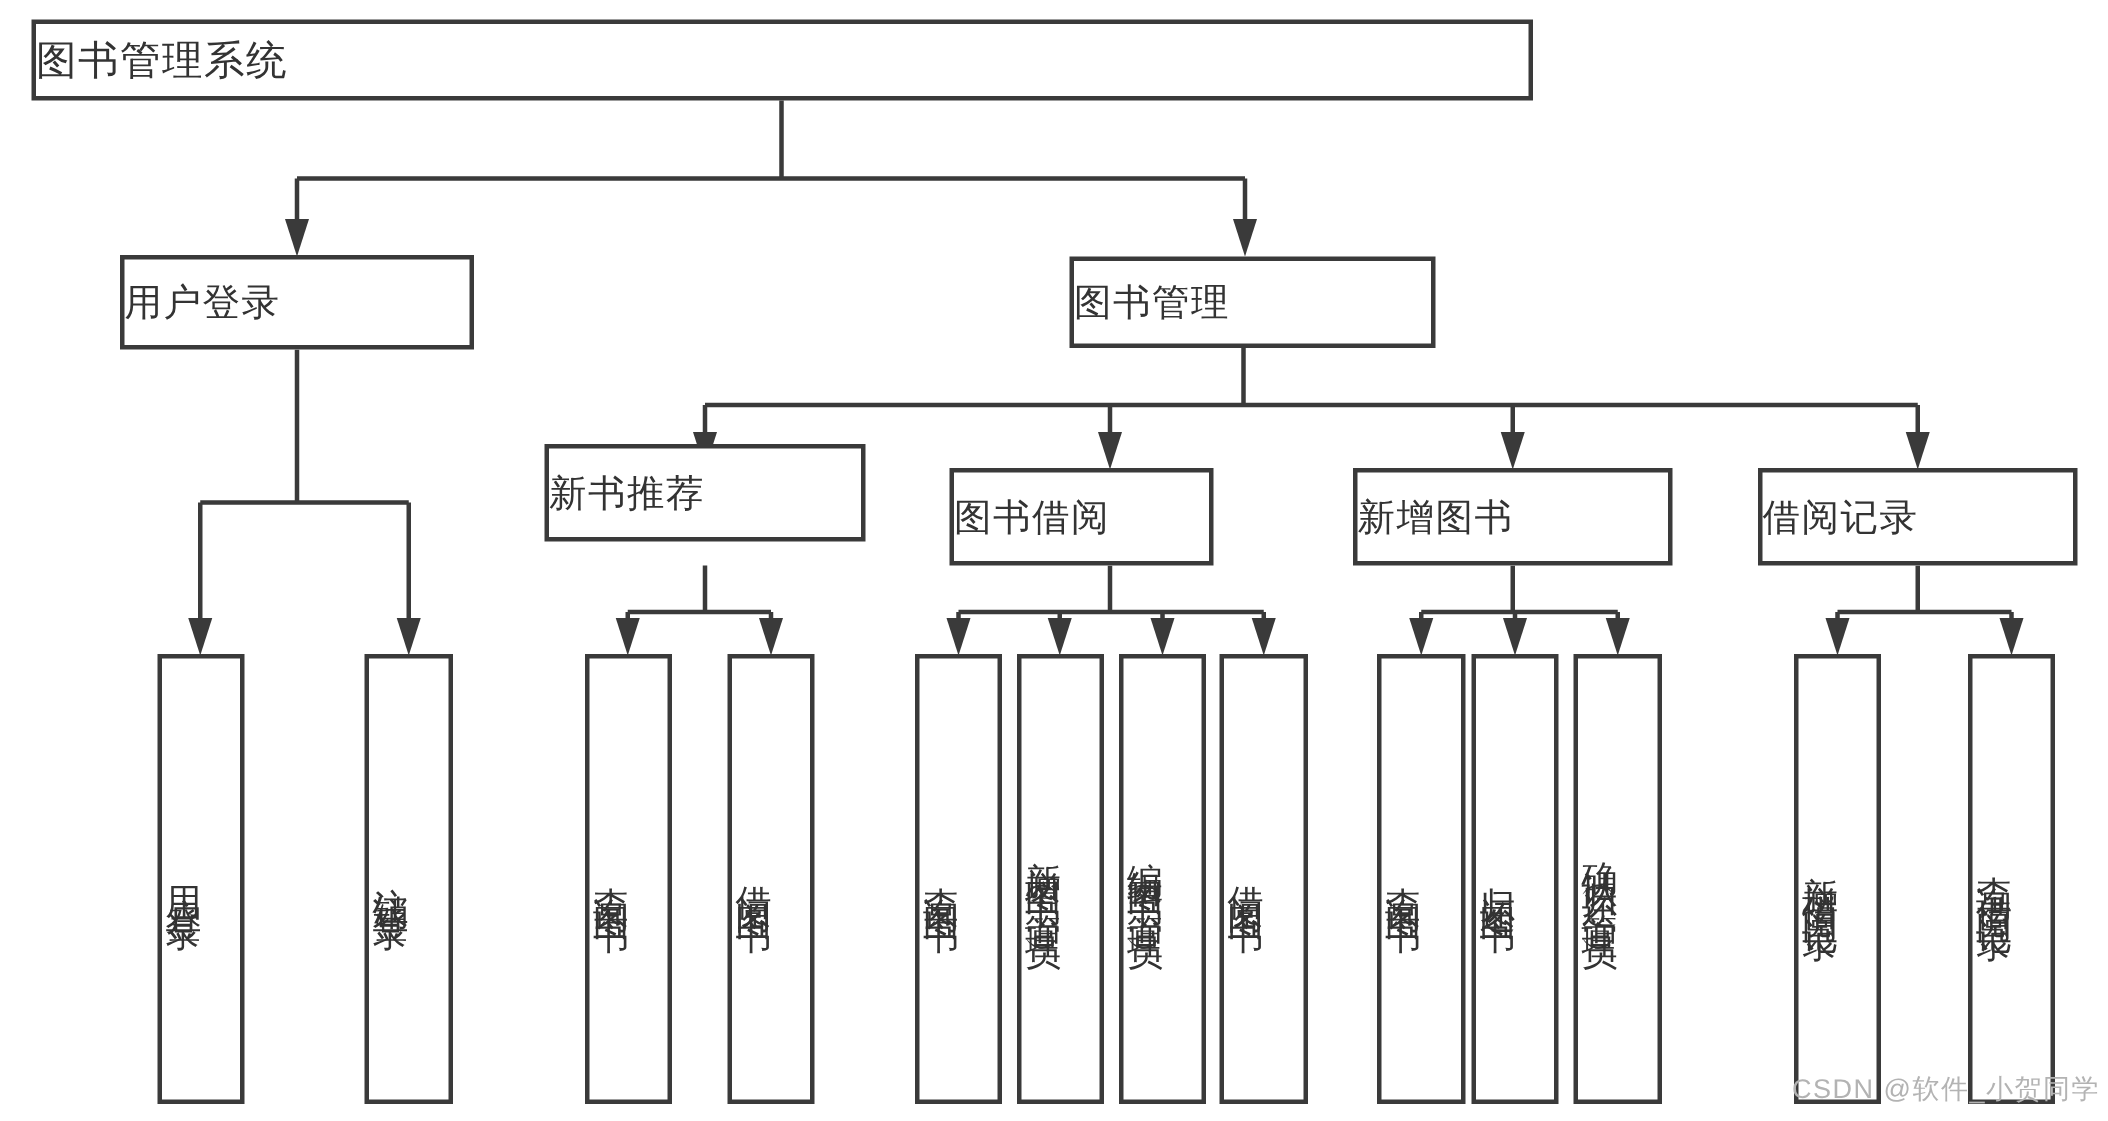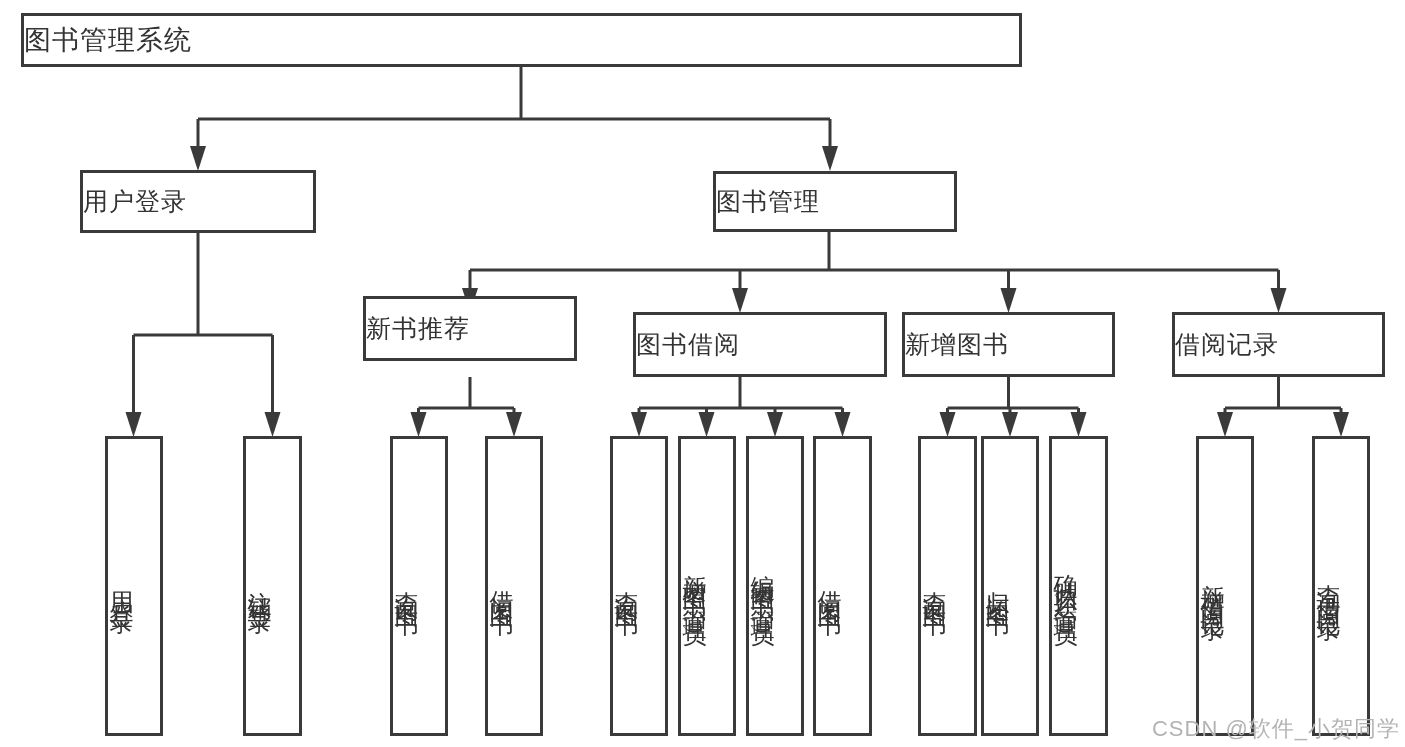--- a/index.html
+++ b/index.html
@@ -26,21 +26,21 @@
     writing-mode:vertical-rl;
     text-orientation:mixed;
     font-size:24px;
     letter-spacing:7px;
     line-height:1.1;
     white-space:nowrap;
   }
   #watermark {
     position:absolute;
     top:714px; right:5px;
-    font-size:22px;
+    font-size:18px;
     letter-spacing:1px;
     color:#b3b3b3;
     z-index:5;
   }
 </style>
 </head>
 <body>
 
 <div id="stage">
 
@@ -83,21 +83,21 @@
   <div class="box lvl-h" style="left:80px;top:170px;width:236px;height:63px">
     <span>用户登录</span>
   </div>
   <div class="box lvl-h" style="left:713px;top:171px;width:244px;height:61px">
     <span>图书管理</span>
   </div>
 
   <div class="box lvl-h" style="left:363px;top:296px;width:214px;height:65px">
     <span>新书推荐</span>
   </div>
-  <div class="box lvl-h" style="left:633px;top:312px;width:254px;height:65px">
+  <div class="box lvl-h" style="left:633px;top:312px;width:176px;height:65px">
     <span>图书借阅</span>
   </div>
   <div class="box lvl-h" style="left:902px;top:312px;width:213px;height:65px">
     <span>新增图书</span>
   </div>
   <div class="box lvl-h" style="left:1172px;top:312px;width:213px;height:65px">
     <span>借阅记录</span>
   </div>
 
   <div class="box lvl-v" style="left:105px;top:436px;width:58px;height:300px">

